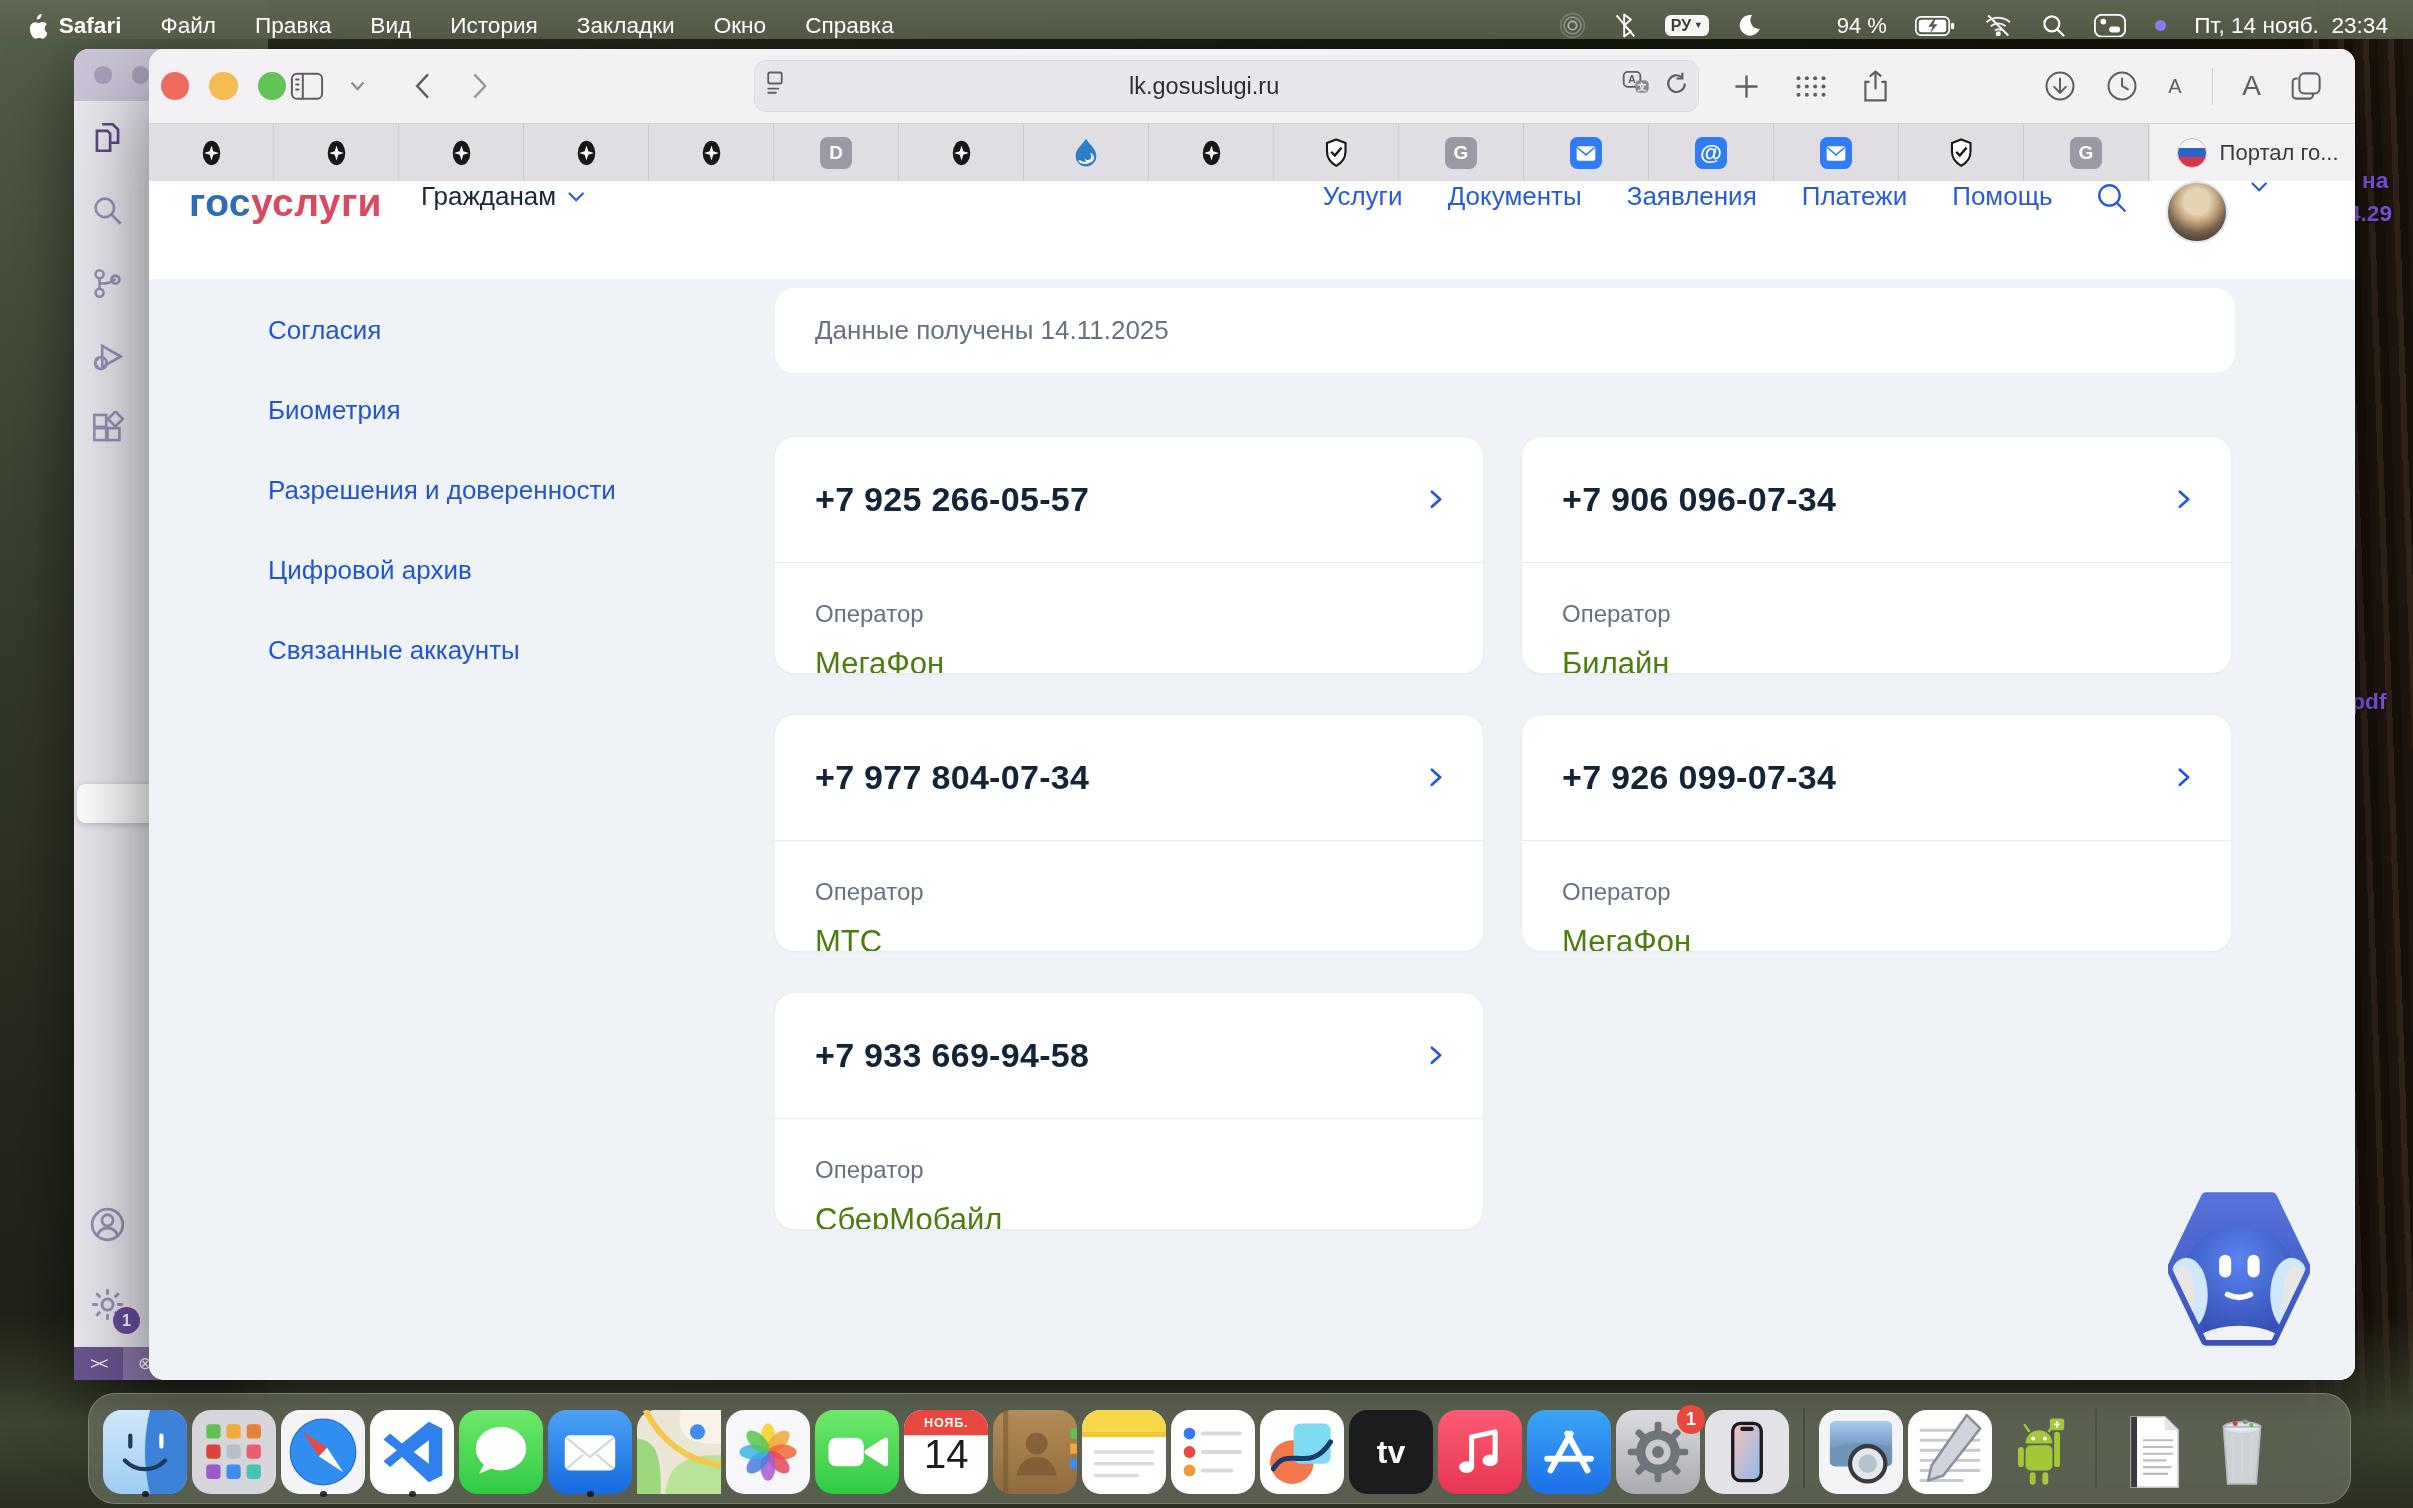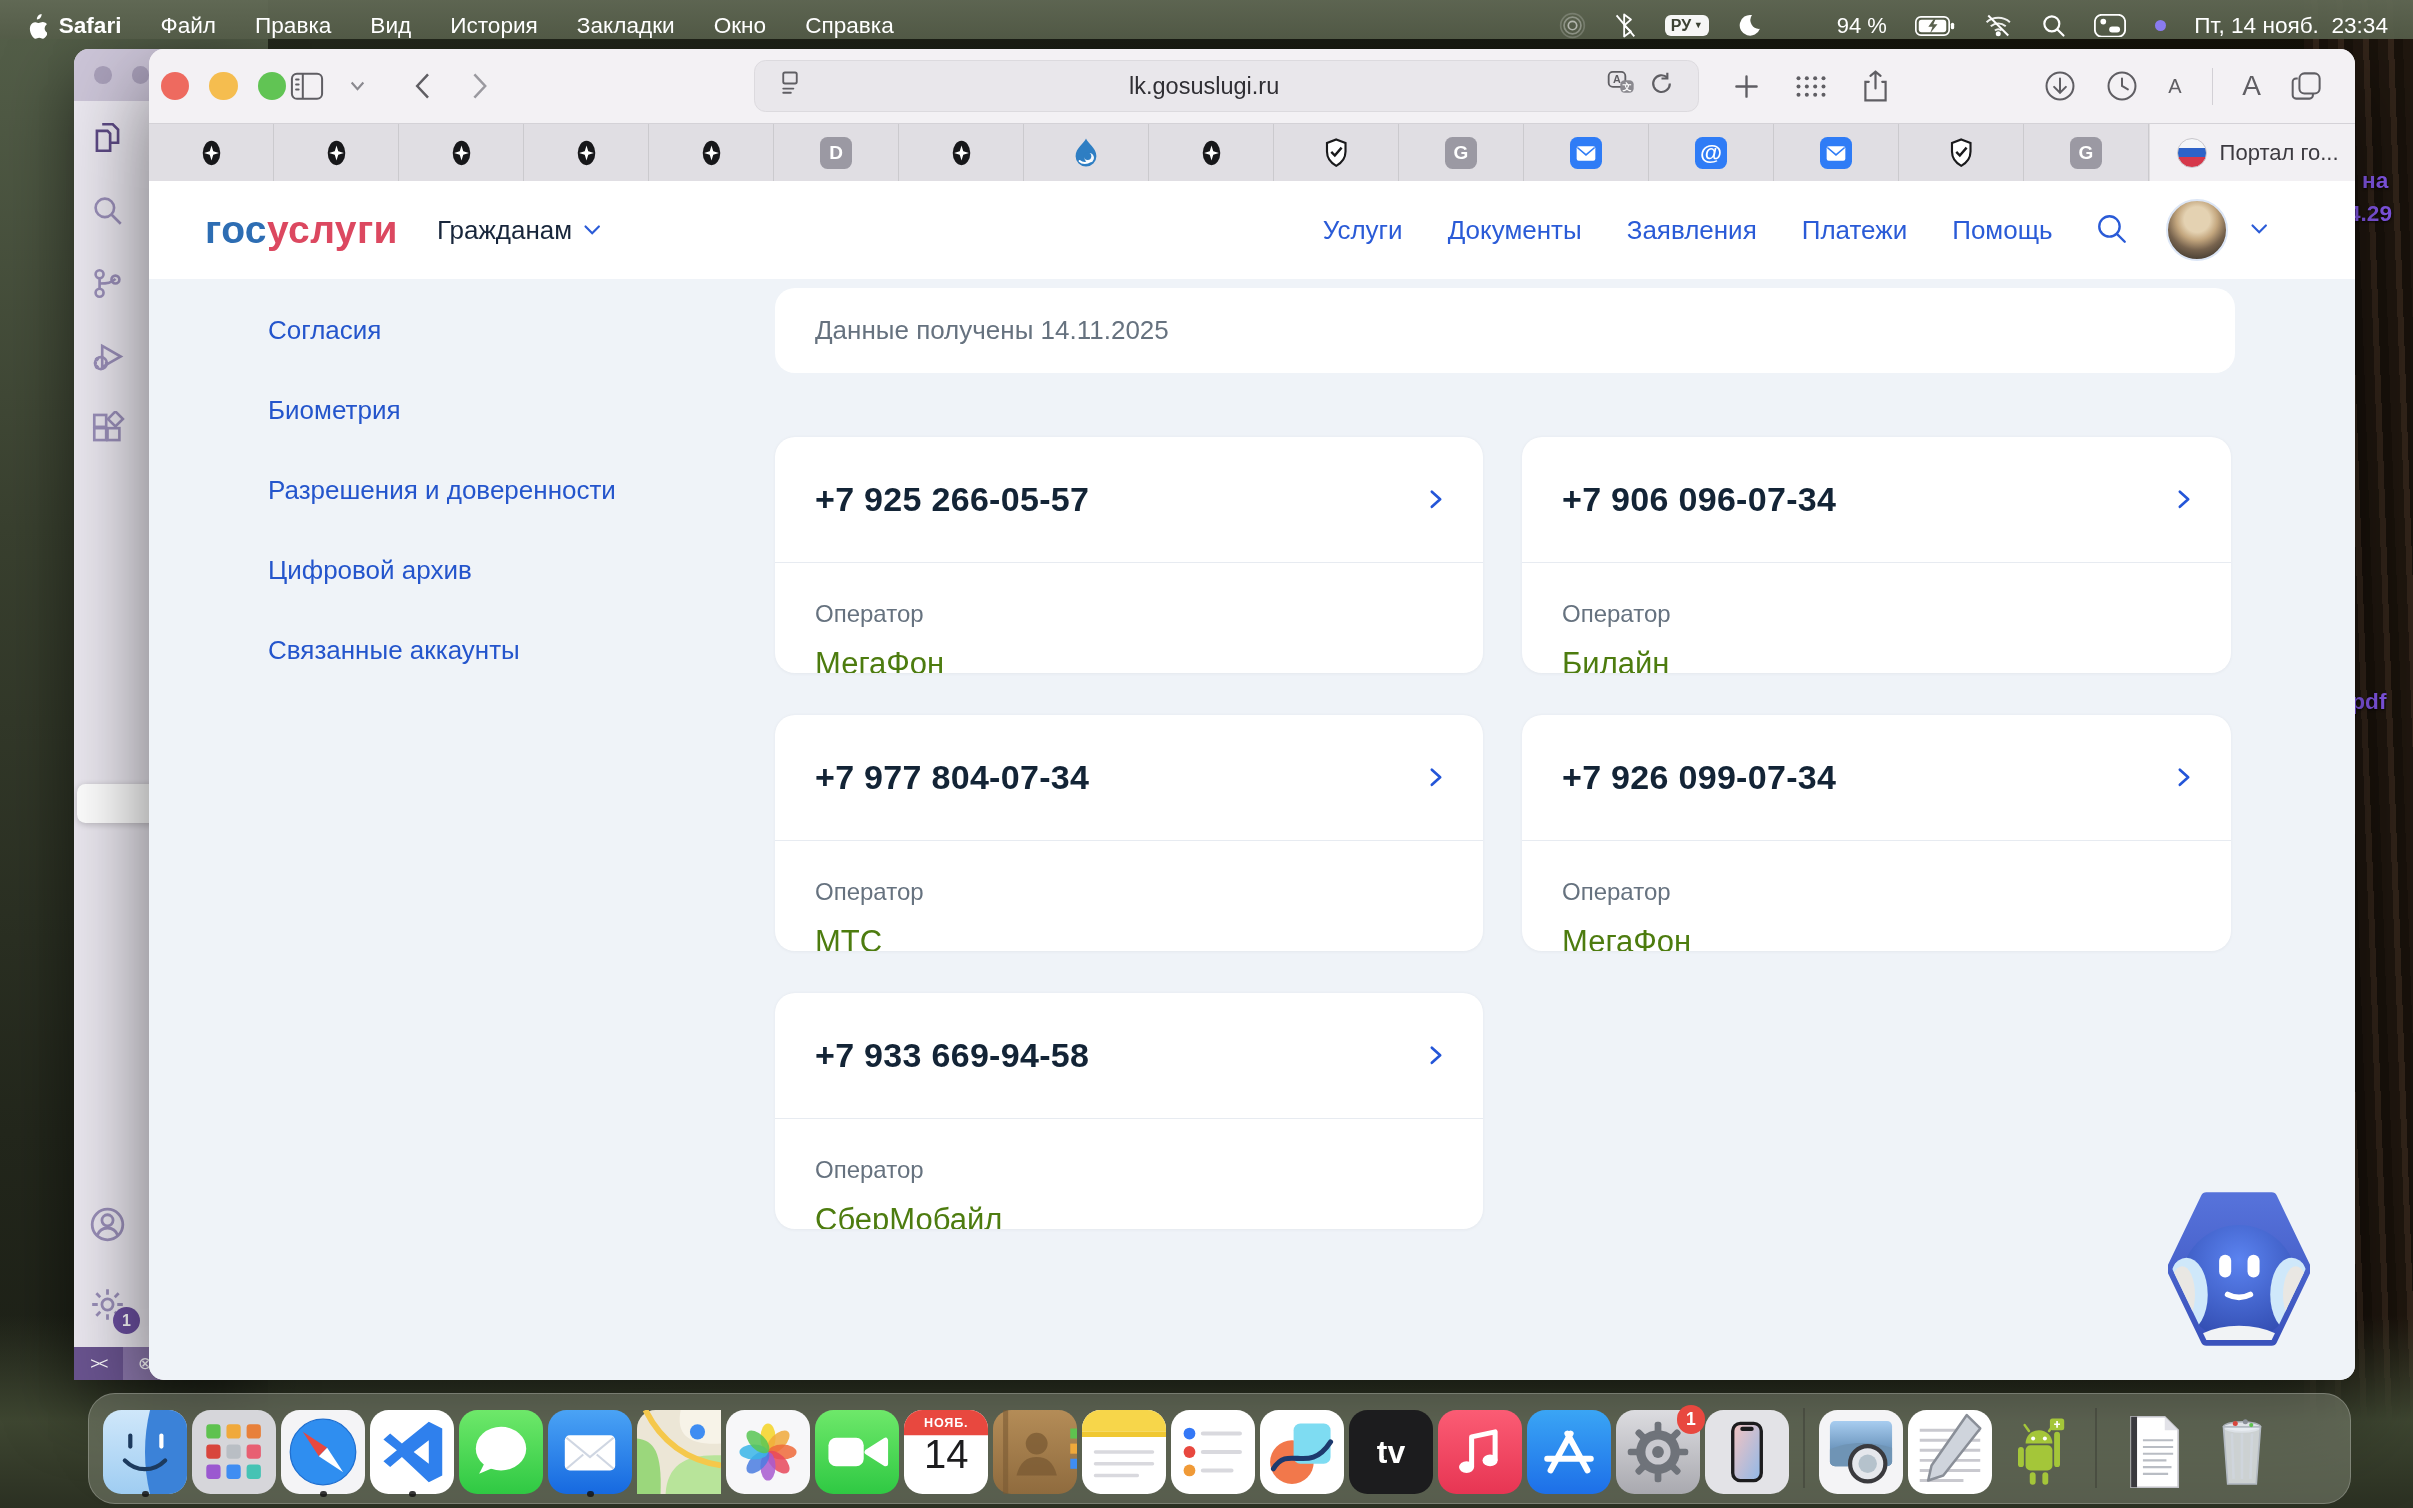--- a/index.html
+++ b/index.html
@@ -60,21 +60,21 @@
   .safari{position:absolute;left:149px;top:49px;width:2206px;height:1331px;z-index:10;
     border-radius:15px;background:#f2f0f3;box-shadow:0 34px 92px rgba(0,0,0,.55);overflow:hidden;}
   .toolbar{position:relative;height:74px;background:#f3f1f4;}
   .traffic{position:absolute;left:11.7px;top:22.6px;display:flex;gap:20px;}
   .tl{width:28.5px;height:28.5px;border-radius:50%;}
   .tl.r{background:#ee6a5f;} .tl.y{background:#f5bd4f;} .tl.g{background:#61c454;}
   .tb-left{position:absolute;left:141px;top:0;height:74px;display:flex;align-items:center;gap:25px;}
   .tbtn{display:flex;align-items:center;justify-content:center;color:#5f5e63;}
   .url{position:absolute;left:605px;top:11px;width:945px;height:52px;background:#e9e7eb;
     border:0.8px solid #dcdade;border-radius:11.7px;display:flex;align-items:center;
-    color:#2f2e33;font-size:23.5px;padding:0 24px;}
+    color:#2f2e33;font-size:23.5px;padding:0 9px;}
   .url-text{flex:1;text-align:center;}
   .tb-mid{position:absolute;right:466px;top:0;height:74px;display:flex;align-items:center;gap:35px;}
   .tb-right{position:absolute;right:32px;top:0;height:74px;display:flex;align-items:center;gap:30px;}
   .tb-div{width:0.8px;height:37px;background:#d2d0d5;}
   .a-sm{font-size:20px;color:#5f5e63;} .a-lg{font-size:28px;color:#5f5e63;}
 
   
   .tabbar{position:relative;height:59px;background:#e0dee3;border-top:0.8px solid #d4d2d7;
     display:flex;}
   .tab-cell{width:125px;height:100%;display:flex;align-items:center;justify-content:center;
@@ -83,21 +83,21 @@
     justify-content:center;color:#fff;font-weight:700;font-size:19px;}
   .tab-active{position:absolute;right:0;top:0;height:100%;width:206px;background:#f2f0f3;
     display:flex;align-items:center;gap:12.6px;padding-left:27px;border-left:0.8px solid rgba(0,0,0,.08);}
   .tab-active-label{font-size:22px;color:#3c3a40;white-space:nowrap;overflow:hidden;}
   .flag{width:30px;height:30px;border-radius:50%;border:0.8px solid #c9c7cc;overflow:hidden;flex:none;
     background:linear-gradient(180deg,#f4f6f8 0 33%,#2d63c8 33% 66%,#d6384a 66%);}
 
   
   .webview{position:absolute;top:132px;left:0;right:0;bottom:0;background:#eff3f8;}
   .site-header{position:absolute;top:0;left:0;right:0;height:98px;background:#fff;
-    display:flex;align-items:center;padding:0 87px 0 56px;}
+    display:flex;align-items:flex-start;padding:0 87px 0 40px;}
   .logo{font-size:39px;font-weight:700;letter-spacing:0.4px;}
   .logo .lb{color:#2d6db3;} .logo .lr{color:#dc4860;}
   .audience{margin-left:39px;font-size:26px;color:#18263b;display:flex;align-items:center;gap:11px;}
   .site-nav{margin-left:auto;display:flex;gap:45px;font-size:26px;color:#2a5bd7;align-items:center;}
   .site-nav a{cursor:pointer;}
   .hdr-search{margin-left:42px;}
   .avatar{margin-left:37px;width:62px;height:62px;border-radius:50%;border:2.5px solid #dce6f6;
     background:radial-gradient(circle at 50% 32%,#e4d2b2 0 26%,#c3a67e 42%,#77634e 62%,#433b31 85%,#2e2a24);}
   .hdr-chev{margin-left:22px;}
 

